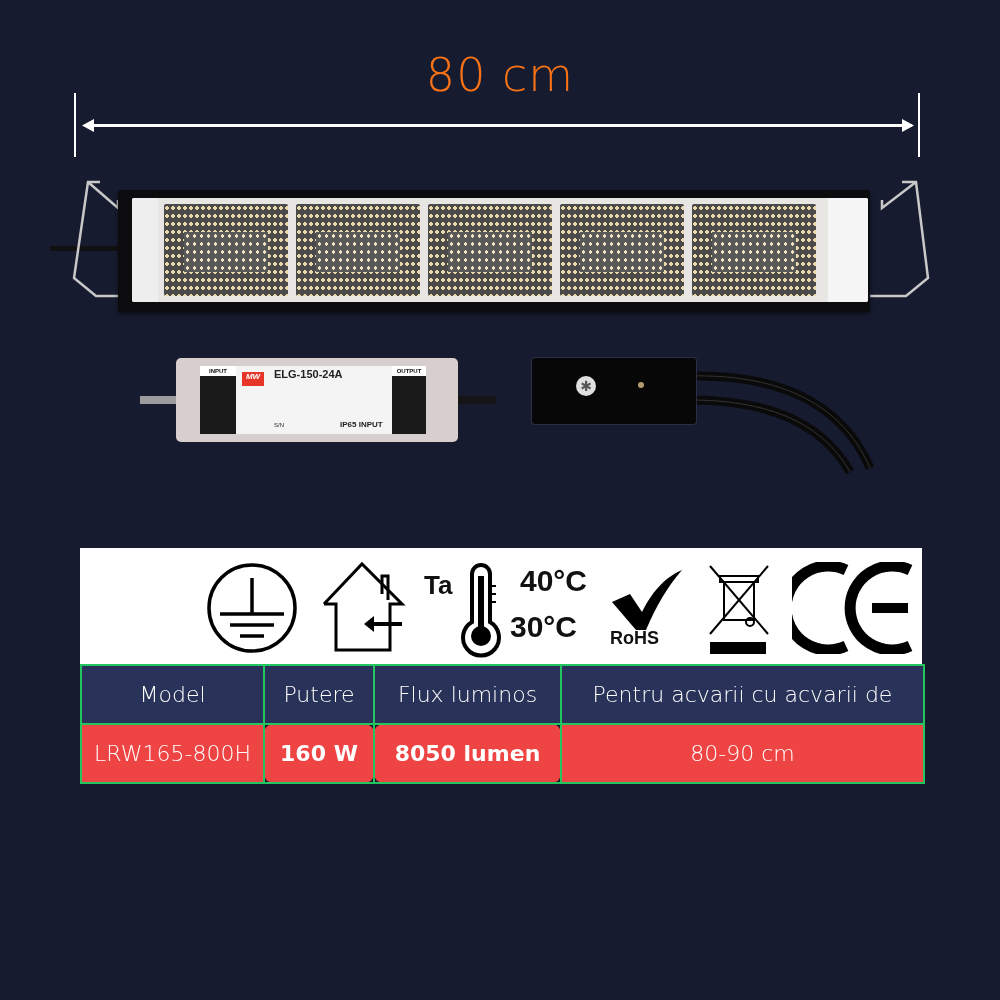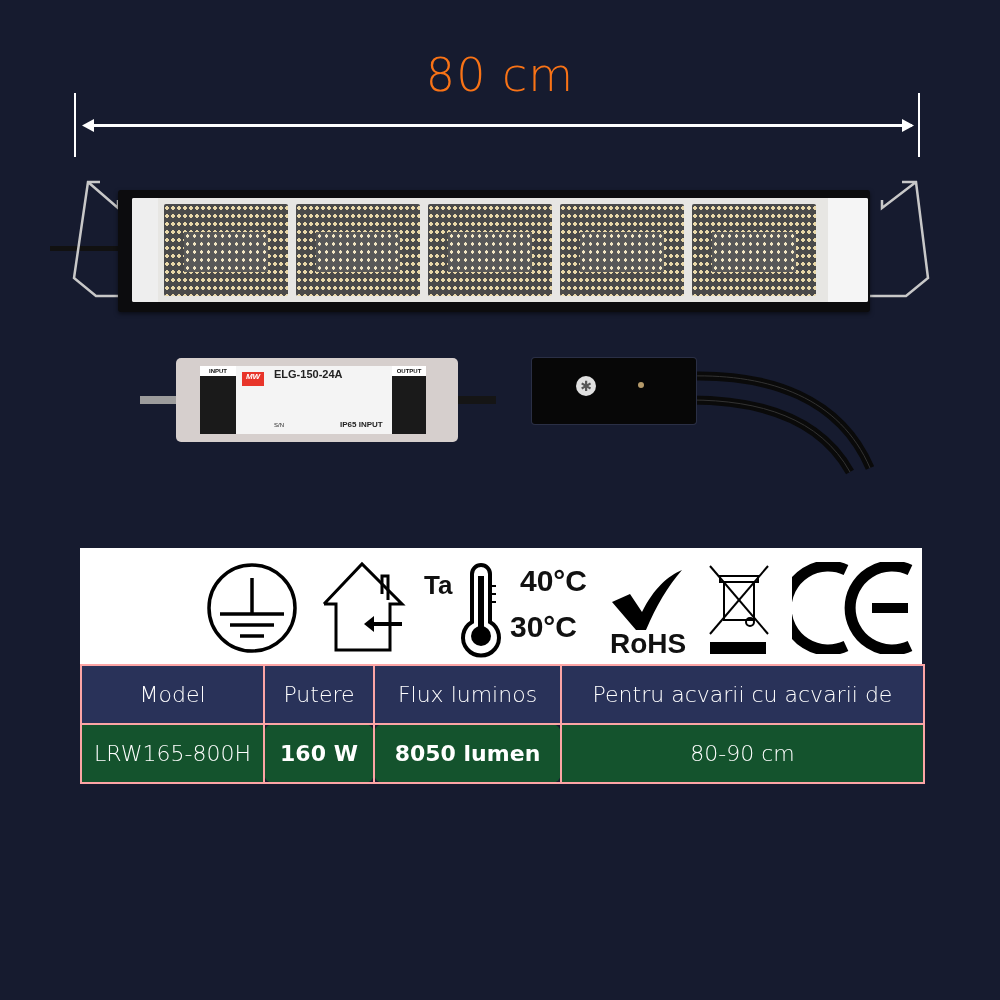--- a/index.html
+++ b/index.html
@@ -39,27 +39,27 @@
   
   .ctrl { left: 532px; top: 358px; width: 164px; height: 66px; background: #070707; border-radius: 3px; box-shadow: 0 0 0 1px #2a2f45; }
   .screw { left: 44px; top: 18px; width: 20px; height: 20px; border-radius: 50%; background: #e0e0e0; display:flex; align-items:center; justify-content:center; color:#555; font-size: 14px; }
   .led-dot { left: 106px; top: 24px; width: 6px; height: 6px; border-radius: 50%; background: #b59a6a; }
 
   
   .cert { left: 80px; top: 548px; width: 842px; height: 116px; background: #fff; }
   .ip20 { left: 8px; top: 14px; width: 86px; height: 86px; background: #0a0a0a; border-radius: 6px; color: #fff; font-size: 34px; display:flex; align-items:center; justify-content:center; box-shadow: inset 0 0 0 3px #fff, 0 0 0 2px #000; }
   .ta-text { font-size: 26px; font-weight: bold; color: #111; }
   .temp { font-size: 30px; font-weight: bold; color: #111; }
-  .rohs { font-size: 28px; font-weight: bold; color: #111; }
+  .rohs { font-size: 18px; font-weight: bold; color: #111; }
 
   
   table.spec { position: absolute; left: 80px; top: 664px; width: 843px; border-collapse: collapse; table-layout: fixed; }
-  table.spec td { border: 2px solid #fca5a5; color: #fff; text-align: center; font-size: 22px; height: 57px; padding: 0; white-space: nowrap; font-family: "DejaVu Sans", sans-serif; font-weight: 300; }
+  table.spec td { border: 2px solid #22c55e; color: #fff; text-align: center; font-size: 22px; height: 57px; padding: 0; white-space: nowrap; font-family: "DejaVu Sans", sans-serif; font-weight: 300; }
   table.spec tr.head td { background: #293259; }
-  table.spec tr.val td { background: #14532d; }
+  table.spec tr.val td { background: #ef4444; }
   .bold { font-weight: bold !important; border-radius: 9px; }
 </style>
 </head>
 <body>
 
 <div class="abs dim-label">80 cm</div>
 <div class="abs tick" style="left:74px; top:93px; height:64px;"></div>
 <div class="abs tick" style="left:918px; top:93px; height:64px;"></div>
 <div class="abs dim-line"></div>
 <svg class="abs" style="left:82px; top:119px;" width="14" height="13">

